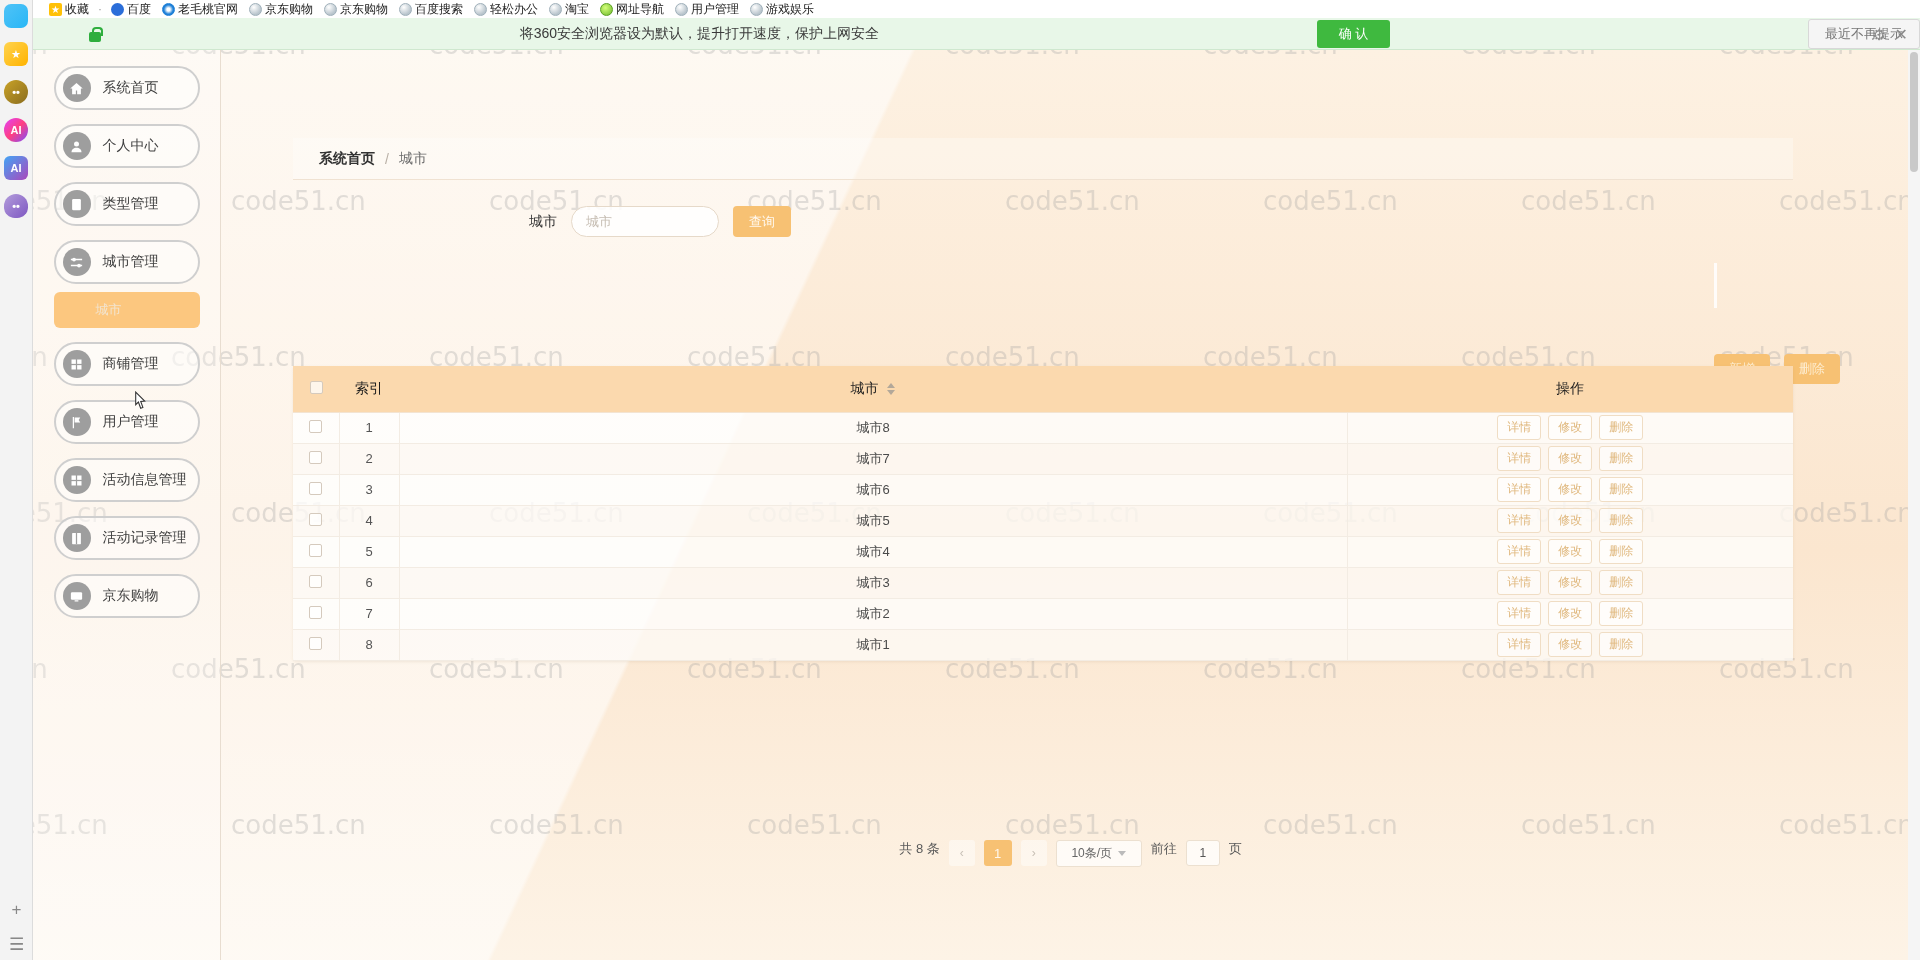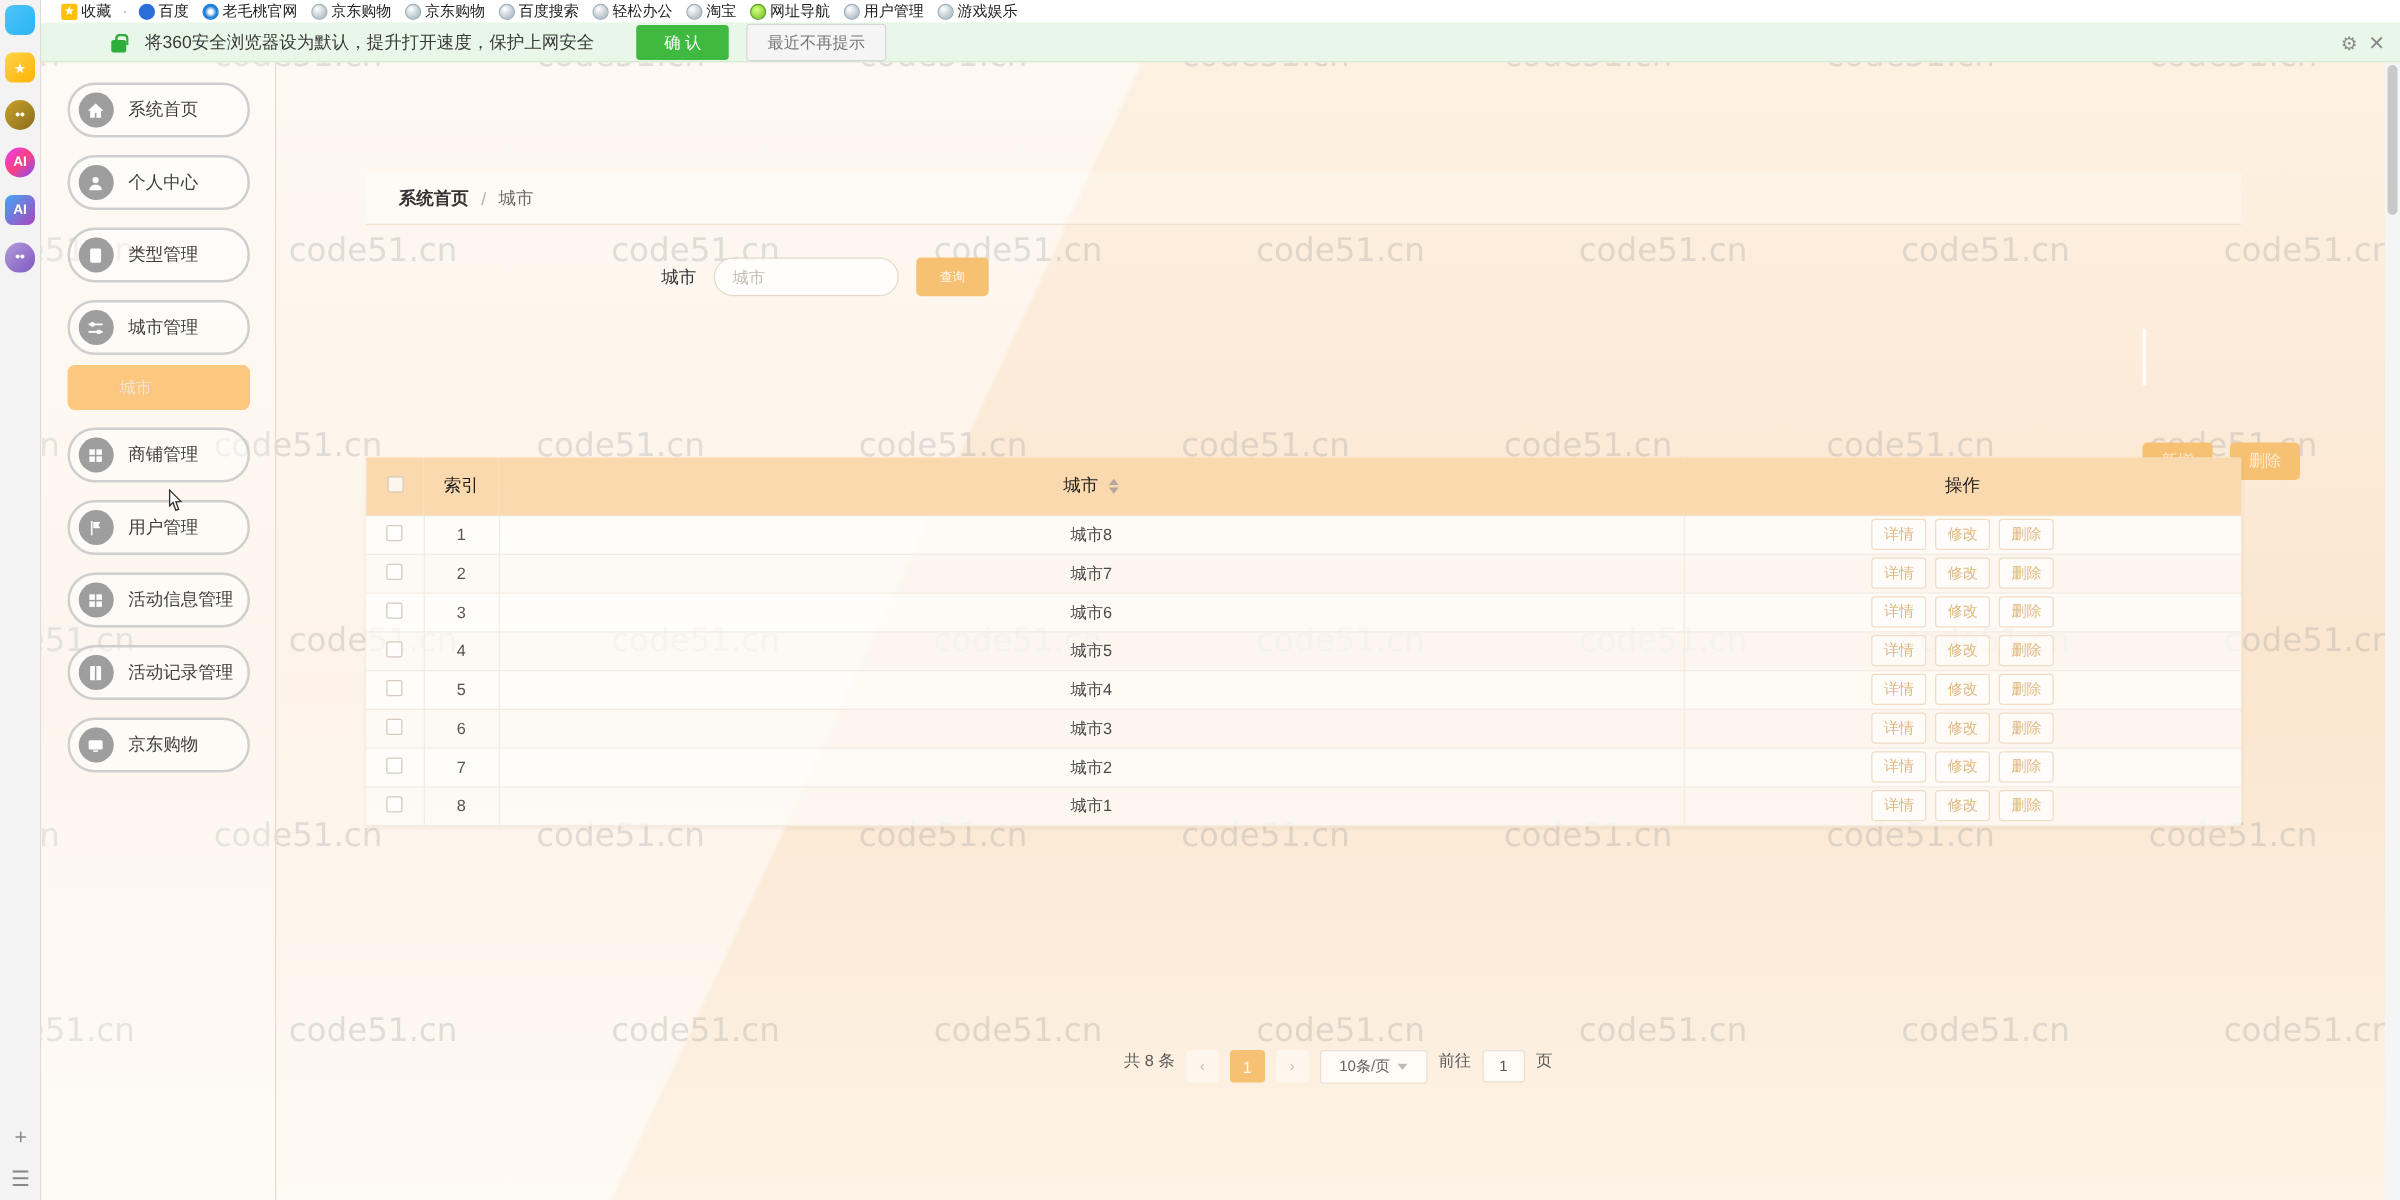--- a/index.html
+++ b/index.html
@@ -45,21 +45,21 @@
     font-size: 10px; text-align:center; line-height:13px; }
   .bm-ico.baidu { background: #2b6ed9; border:none; border-radius:50%; }
   .bm-ico.lmt { background: radial-gradient(circle at 50% 50%, #fff 20%, #1d7fd7 60%); border-color:#1d7fd7;}
   .bm-ico.green { background: radial-gradient(circle at 40% 35%, #d4ff7a, #6db82b); border-color:#5aa022;}
   .bm-sep { color: #999; padding: 0 2px; }
 
   
   .notify {
     position: absolute; left: 33px; top: 18px; width: 1887px; height: 32px;
     background: #e8f7e8; border-bottom: 1px solid #cfe8cf;
-    display: flex; align-items: center; padding-left: 55px; gap: 14px;
+    display: flex; align-items: center; padding-left: 55px; gap: 14px; justify-content: space-between;
   }
   .lock { width: 14px; height: 16px; position: relative; }
   .lock:before { content:""; position:absolute; left:1px; top:6px; width:12px; height:10px;
     background:#2fae3e; border-radius:2px; }
   .lock:after { content:""; position:absolute; left:3.5px; top:1px; width:7px; height:7px;
     border:2px solid #2fae3e; border-bottom:none; border-radius:4px 4px 0 0; }
   .notify-text { font-size: 14px; color: #3a3a3a; }
   .notify-ok {
     background: #3fb93f; color: #fff; border: none; border-radius: 3px;
     padding: 5px 22px; font-size: 13px; cursor: pointer; margin-left: 20px;
@@ -142,21 +142,21 @@
   }
   .search-label { font-size: 14px; color: #333; margin-left: 236px; }
   .search-input {
     width: 148px; height: 31px; border: 1px solid #e6d9c9; border-radius: 16px;
     background: rgba(255,255,255,.85); padding: 0 14px; font-size: 13px; color: #333;
     font-family: inherit; outline: none;
   }
   .search-input::placeholder { color: #c6bdb2; }
   .btn-search {
     background: #f7c173; color: #fff8ee; border: none; border-radius: 4px;
-    width: 58px; height: 31px; font-size: 10px; cursor: pointer; font-family: inherit;
+    width: 58px; height: 31px; font-size: 13px; cursor: pointer; font-family: inherit;
   }
 
   .top-actions { position: absolute; right: 80px; top: 256px; display: flex; gap: 14px; }
   .btn-amber {
     background: #f7c173; color: #fdeccf; border: none; border-radius: 4px;
     width: 56px; height: 30px; font-size: 13px; cursor: pointer; font-family: inherit;
   }
 
   
   .table-card {

